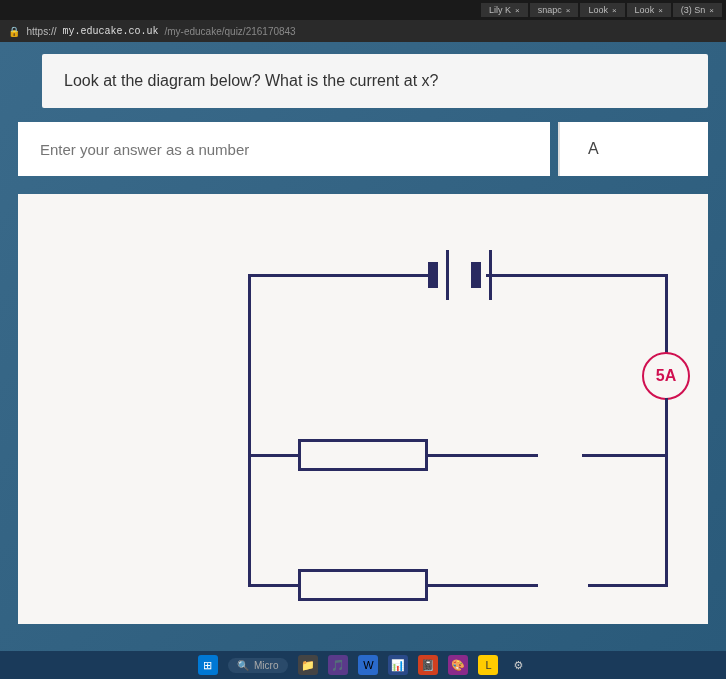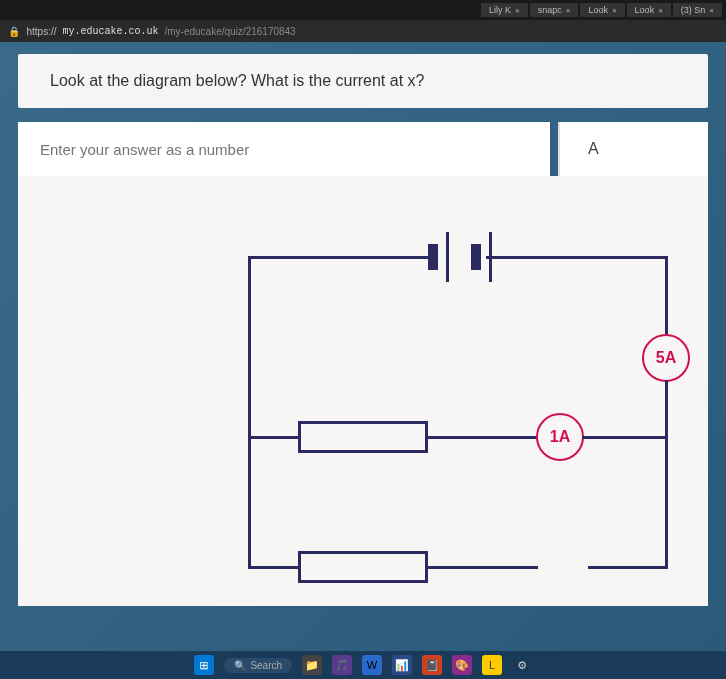--- a/index.html
+++ b/index.html
@@ -46,29 +46,31 @@
     .lock-icon { color: #888; font-size: 10px; }
     .url-domain { color: #ddd; font-weight: 500; font-family: Liberation Mono, monospace; }
     .url-path { color: #888; }
     .content-area {
       background: linear-gradient(135deg, #3a6a8a 0%, #2a5a7a 100%);
       padding: 12px 18px;
       height: calc(100% - 42px - 28px);
     }
     .question-box {
       background: #f5f5f5;
-      padding: 18px 32px;
+      padding: 18px 22px;
       border-radius: 2px;
       margin-bottom: 14px;
       font-size: 16px;
       color: #333;
+      margin-left: 24px;
     }
     .answer-row {
       display: flex;
       gap: 8px;
+      margin-bottom: 18px;
     }
     .answer-input {
       flex: 1;
       background: #fff;
       padding: 18px 22px;
       font-size: 15px;
       color: #a088b0;
       border: none;
       outline: none;
     }
@@ -221,40 +223,39 @@
 
       <div class="ammeter" style="left:574px; top:128px;">5A</div>
 
       <div class="wire wire-v" style="left:597px; top:174px; height:56px;"></div>
 
       <div class="wire wire-v" style="left:180px; top:50px; height:180px;"></div>
 
       <div class="wire wire-h" style="left:180px; top:230px; width:50px;"></div>
       <div class="resistor" style="left:230px; top:215px; width:130px;"></div>
       <div class="wire wire-h" style="left:360px; top:230px; width:110px;"></div>
-      <div class="ammeter" style="left:468px; top:207px;">1A</div>
       <div class="wire wire-h" style="left:514px; top:230px; width:86px;"></div>
 
       <div class="wire wire-v" style="left:180px; top:230px; height:130px;"></div>
 
       <div class="wire wire-v" style="left:597px; top:230px; height:130px;"></div>
 
       <div class="wire wire-h" style="left:180px; top:360px; width:50px;"></div>
       <div class="resistor" style="left:230px; top:345px; width:130px;"></div>
       <div class="wire wire-h" style="left:360px; top:360px; width:110px;"></div>
       <div class="wire wire-h" style="left:520px; top:360px; width:80px;"></div>
     </div>
   </div>
 </div>
 
 <div class="taskbar">
   <div class="taskbar-icon" style="background:#0078d4;color:#fff;">⊞</div>
   <div class="search-box">
     <span>🔍</span>
-    <span>Search</span>
+    <span>Micro</span>
   </div>
   <div class="taskbar-icon" style="background:#444;">📁</div>
   <div class="taskbar-icon" style="background:#5a3a8a;">🎵</div>
   <div class="taskbar-icon" style="background:#2a6acc;">W</div>
   <div class="taskbar-icon" style="background:#2a4a8a;">📊</div>
   <div class="taskbar-icon" style="background:#d04020;">📓</div>
   <div class="taskbar-icon" style="background:#8a2a8a;">🎨</div>
   <div class="taskbar-icon" style="background:#ffcc00;color:#333;">L</div>
   <div class="taskbar-icon" style="color:#ccc;">⚙</div>
 </div>

